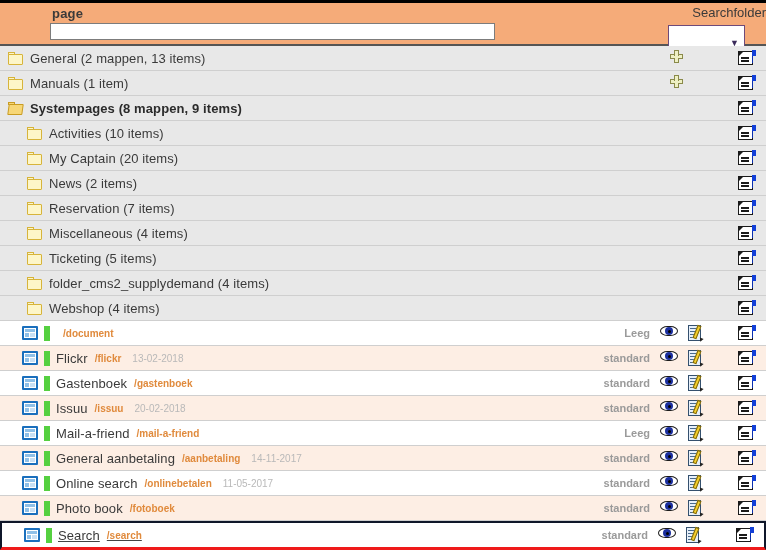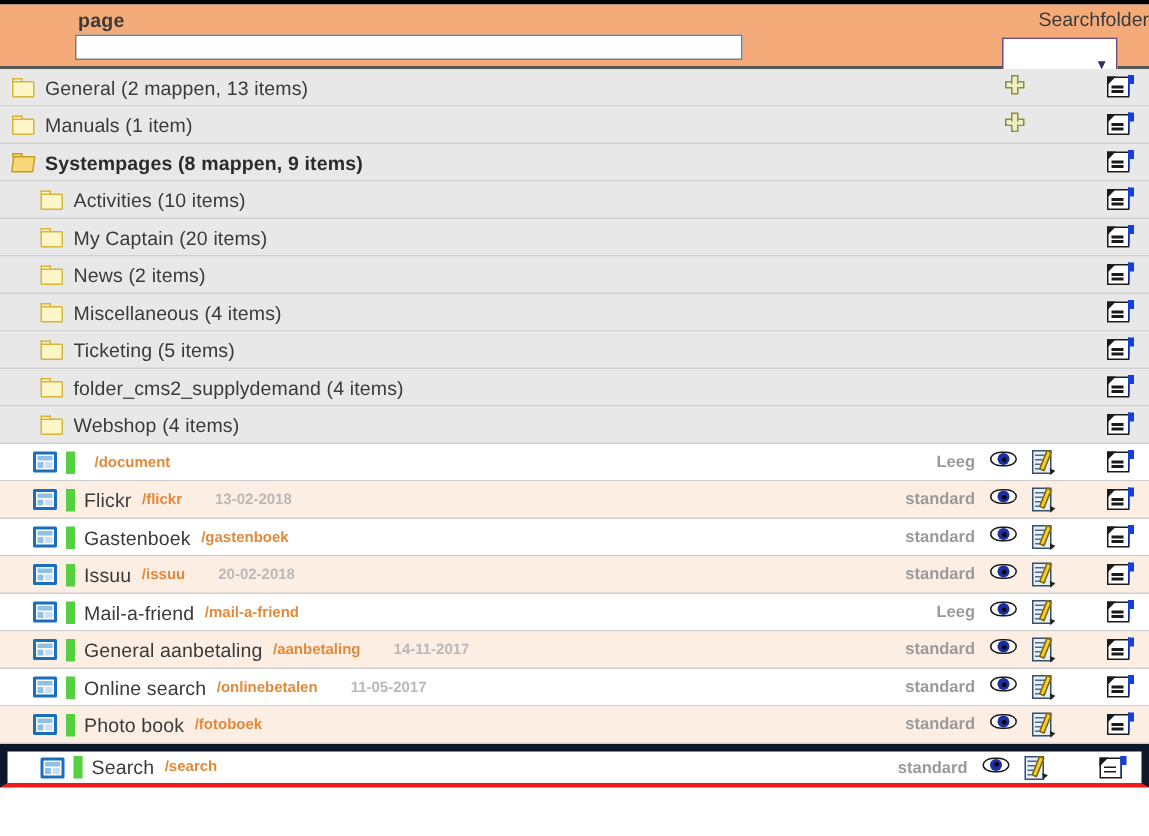--- a/index.html
+++ b/index.html
@@ -133,22 +133,22 @@
   .rowname{
     font-size:13px;color:#3a3a3a;white-space:nowrap;
     letter-spacing:.1px;
   }
   .row.bold .rowname{font-weight:bold;color:#2b2b2b;}
   .slug{
     font-size:10px;color:#e08a3c;font-weight:bold;
     margin-left:7px;white-space:nowrap;
   }
   .pdate{
-    font-size:10px;color:#b9b9b9;font-weight:bold;
-    margin-left:22px;white-space:nowrap;
+    font-size:10px;color:#b9b9b9;font-weight:normal;
+    margin-left:11px;white-space:nowrap;
   }
 
   
   .status-text{
     position:absolute;right:116px;top:50%;transform:translateY(-50%);
     font-size:11px;color:#9a9a9a;font-weight:bold;white-space:nowrap;
     text-align:right;
   }
   .act{
     position:absolute;top:50%;transform:translateY(-50%);
@@ -223,23 +223,24 @@
   
   .plus-ic{position:relative;width:13px;height:13px;}
   .plus-ic i{position:absolute;background:#eef0c4;border:1px solid #8a8a4a;box-sizing:border-box;}
   .plus-ic .h{left:0;top:4px;width:13px;height:5px;}
   .plus-ic .v{left:4px;top:0;width:5px;height:13px;}
   .plus-ic .m{left:1.5px;top:5.5px;width:10px;height:2px;background:#eef0c4;border:none;}
   .plus-ic .m2{left:5.5px;top:1.5px;width:2px;height:10px;background:#eef0c4;border:none;}
 
   
   .row.highlight{
-    border:5px solid #0f172a;
+    border:2px solid #0f172a;
     border-bottom:3px solid #ef1a1a;
     height:29px;
+    text-decoration:underline;
   }
 
   .indent-1{padding-left:8px;}
   .indent-2{padding-left:27px;}
   .indent-page{padding-left:22px;}
 </style>
 </head>
 <body>
 
 <div id="app">
@@ -318,20 +319,30 @@
           <span class="rowname">News (2 items)</span>
         </div>
         <span class="act props"><span class="props-ic"><span class="sheet"></span><span class="fold"></span><span class="pl p1"></span><span class="pl p2"></span><span class="flagpole"></span><span class="flag"></span></span></span>
       </div>
       <div class="row folder">
         <div class="namecell indent-2">
           <span class="ficon">
             <span class="tab"></span>
             <span class="body"></span>
           </span>
+          <span class="rowname">Reservation (7 items)</span>
+        </div>
+        <span class="act props"><span class="props-ic"><span class="sheet"></span><span class="fold"></span><span class="pl p1"></span><span class="pl p2"></span><span class="flagpole"></span><span class="flag"></span></span></span>
+      </div>
+      <div class="row folder">
+        <div class="namecell indent-2">
+          <span class="ficon">
+            <span class="tab"></span>
+            <span class="body"></span>
+          </span>
           <span class="rowname">Miscellaneous (4 items)</span>
         </div>
         <span class="act props"><span class="props-ic"><span class="sheet"></span><span class="fold"></span><span class="pl p1"></span><span class="pl p2"></span><span class="flagpole"></span><span class="flag"></span></span></span>
       </div>
       <div class="row folder">
         <div class="namecell indent-2">
           <span class="ficon">
             <span class="tab"></span>
             <span class="body"></span>
           </span>

